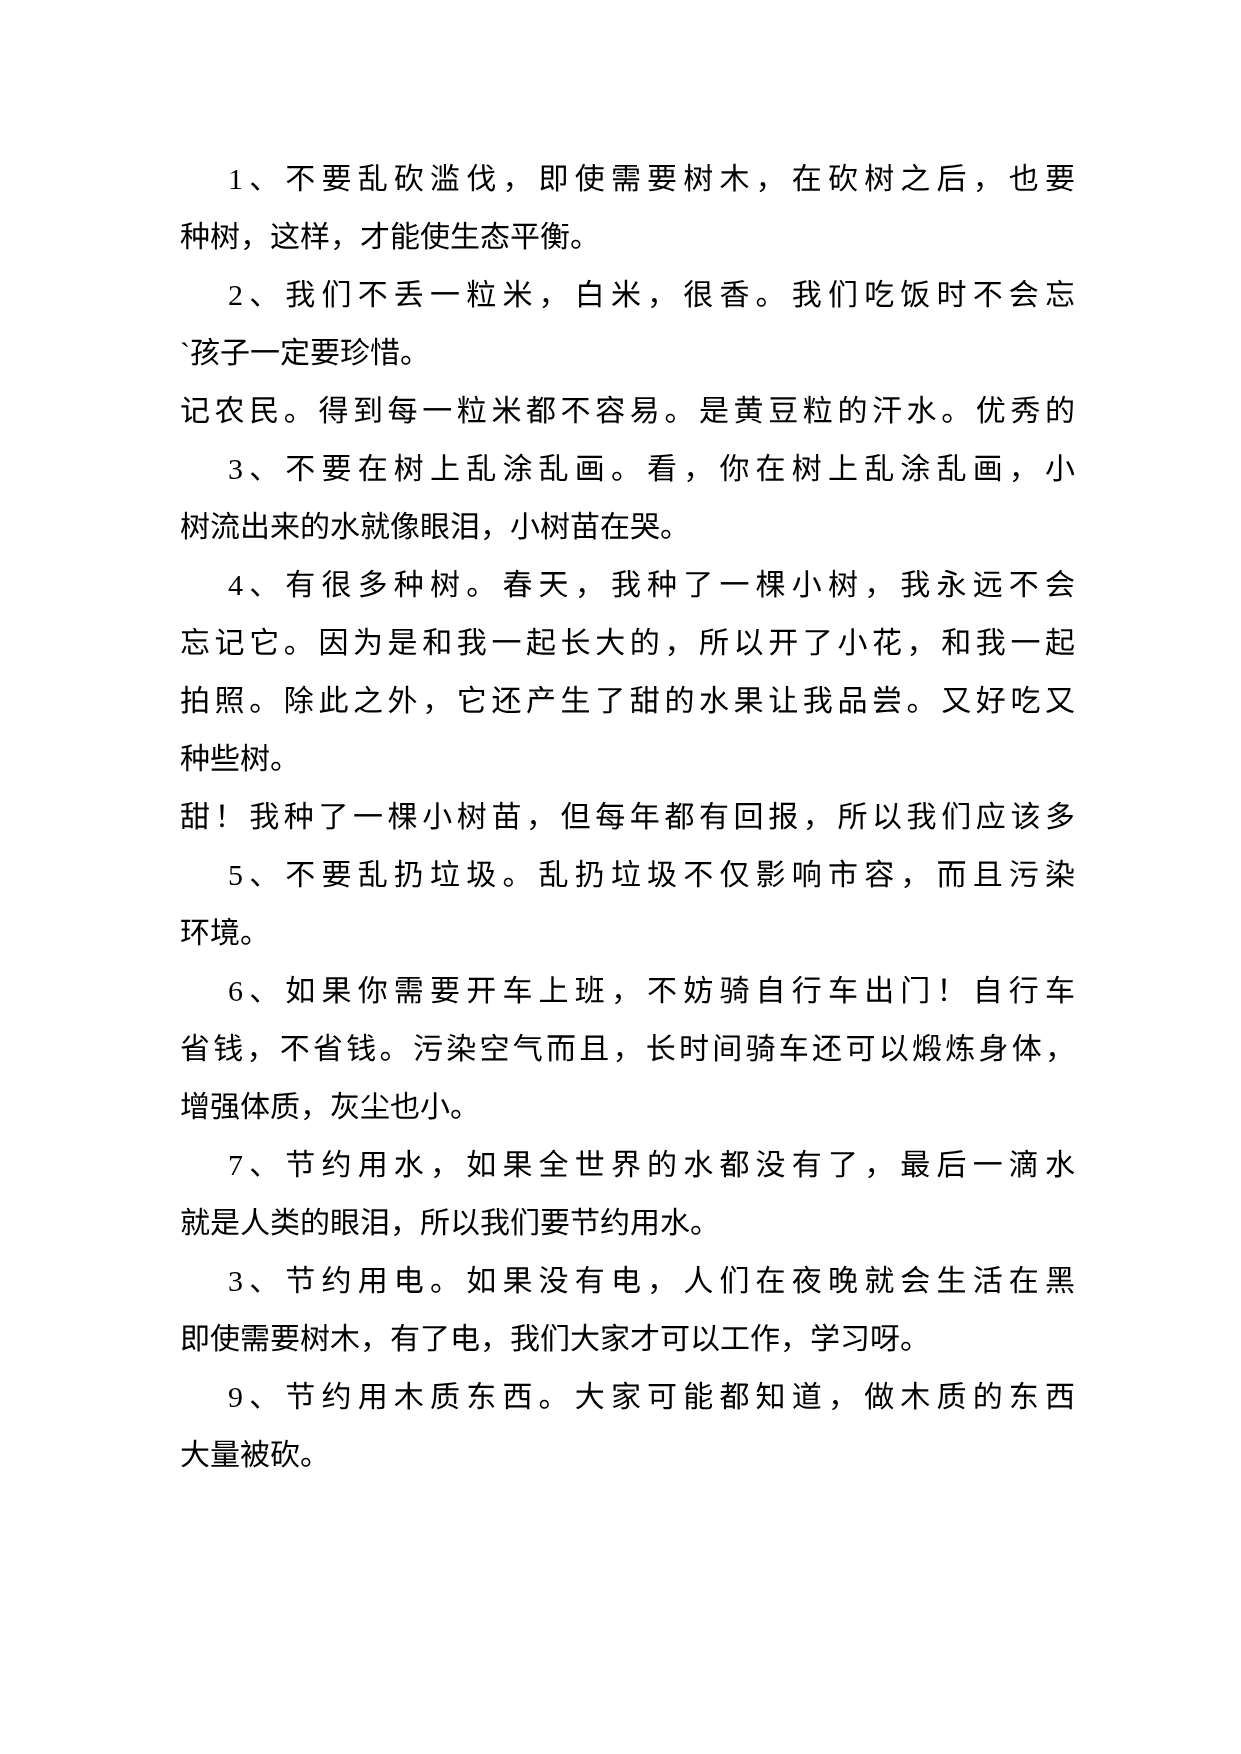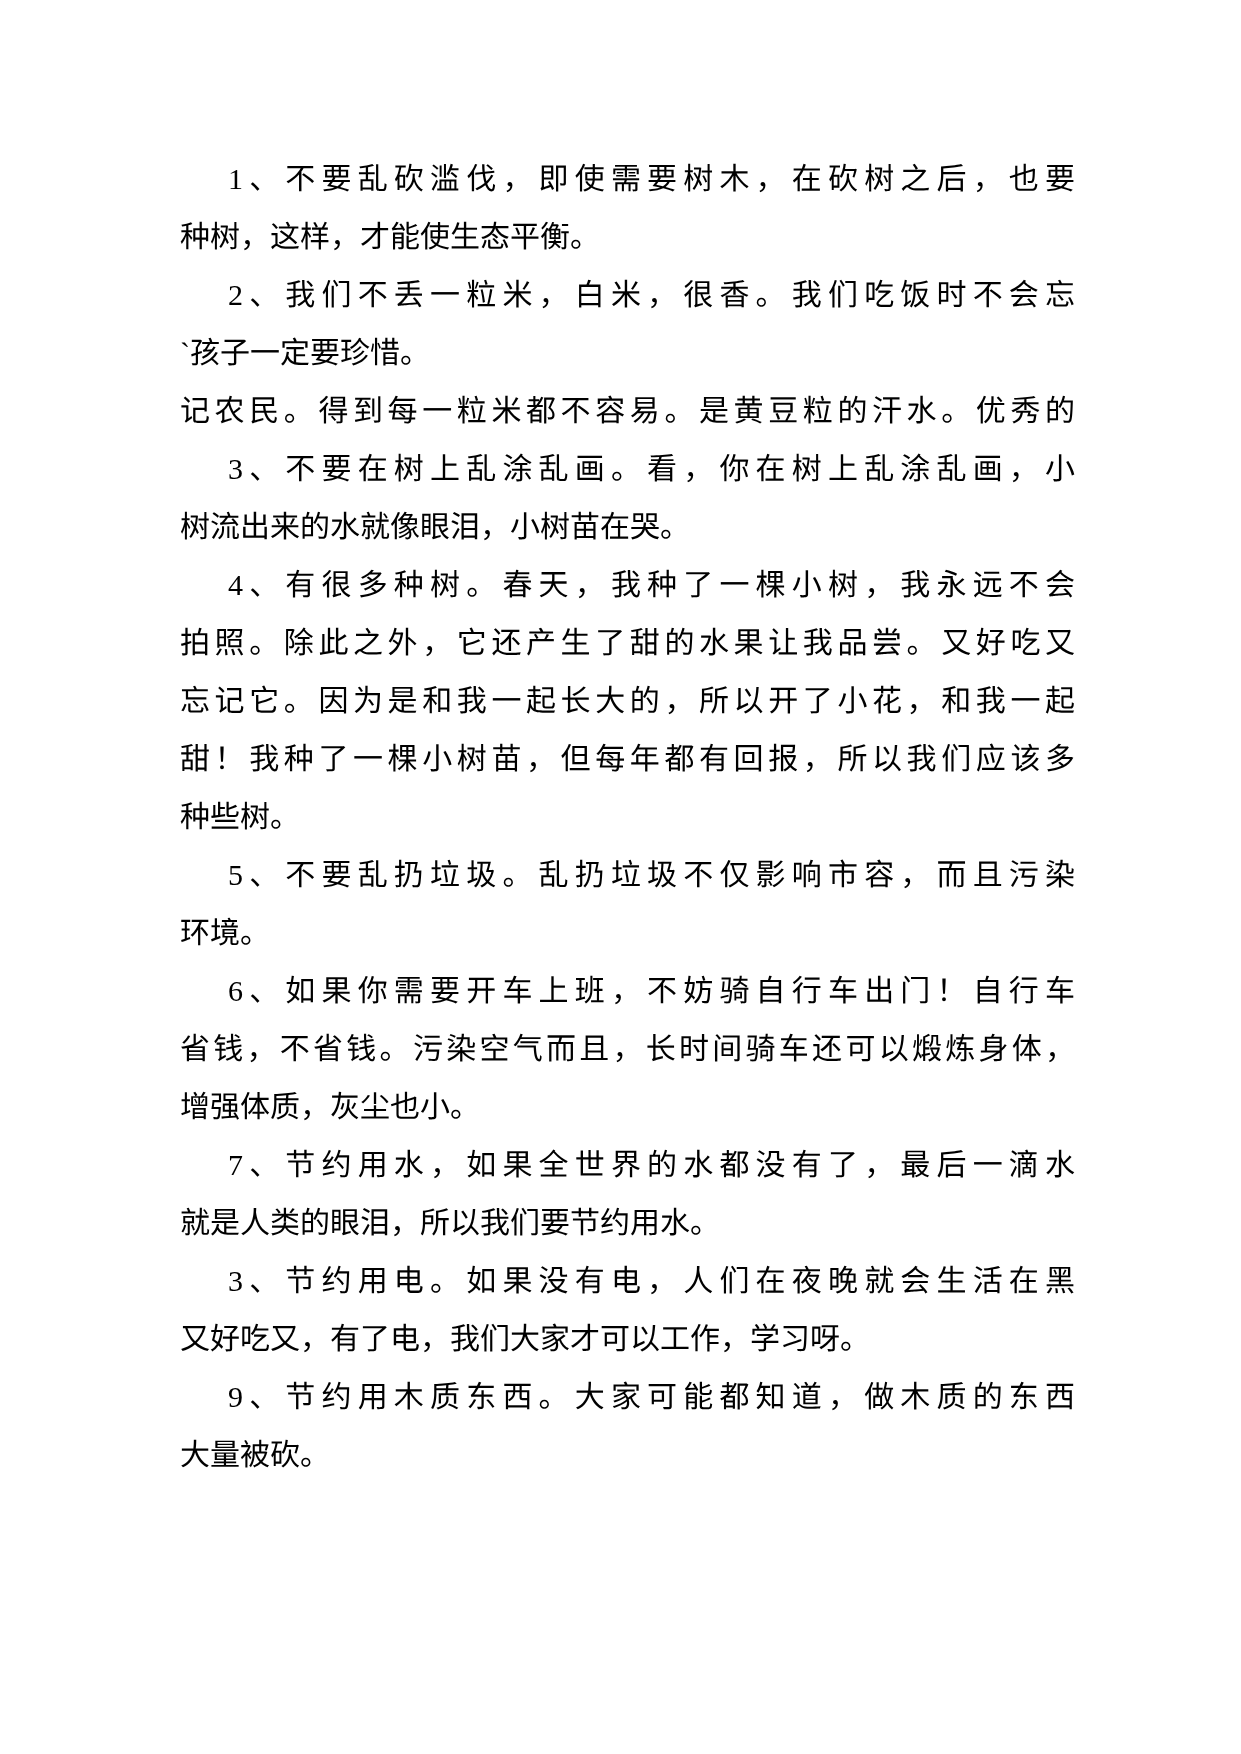--- a/index.html
+++ b/index.html
@@ -58,40 +58,40 @@
         <div class="line indent">2、我们不丢一粒米，白米，很香。我们吃饭时不会忘</div>
         <div class="line last">`孩子一定要珍惜。</div>
         <div class="line">记农民。得到每一粒米都不容易。是黄豆粒的汗水。优秀的</div>
       </div>
       <div class="paragraph">
         <div class="line indent">3、不要在树上乱涂乱画。看，你在树上乱涂乱画，小</div>
         <div class="line last">树流出来的水就像眼泪，小树苗在哭。</div>
       </div>
       <div class="paragraph">
         <div class="line indent">4、有很多种树。春天，我种了一棵小树，我永远不会</div>
+        <div class="line">忘记它。因为是和我一起长大的，所以开了小花，和我一起</div>
         <div class="line">拍照。除此之外，它还产生了甜的水果让我品尝。又好吃又</div>
-        <div class="line">忘记它。因为是和我一起长大的，所以开了小花，和我一起</div>
+        <div class="line last">种些树。</div>
         <div class="line">甜！我种了一棵小树苗，但每年都有回报，所以我们应该多</div>
-        <div class="line last">种些树。</div>
       </div>
       <div class="paragraph">
         <div class="line indent">5、不要乱扔垃圾。乱扔垃圾不仅影响市容，而且污染</div>
         <div class="line last">环境。</div>
       </div>
       <div class="paragraph">
         <div class="line indent">6、如果你需要开车上班，不妨骑自行车出门！自行车</div>
         <div class="line">省钱，不省钱。污染空气而且，长时间骑车还可以煅炼身体，</div>
         <div class="line last">增强体质，灰尘也小。</div>
       </div>
       <div class="paragraph">
         <div class="line indent">7、节约用水，如果全世界的水都没有了，最后一滴水</div>
         <div class="line last">就是人类的眼泪，所以我们要节约用水。</div>
       </div>
       <div class="paragraph">
         <div class="line indent">3、节约用电。如果没有电，人们在夜晚就会生活在黑</div>
-        <div class="line last">又好吃又，有了电，我们大家才可以工作，学习呀。</div>
+        <div class="line last">即使需要树木，有了电，我们大家才可以工作，学习呀。</div>
       </div>
       <div class="paragraph">
         <div class="line indent">9、节约用木质东西。大家可能都知道，做木质的东西</div>
         <div class="line last">大量被砍。</div>
       </div>
     </div>
 </div>
 
 </body></html>

